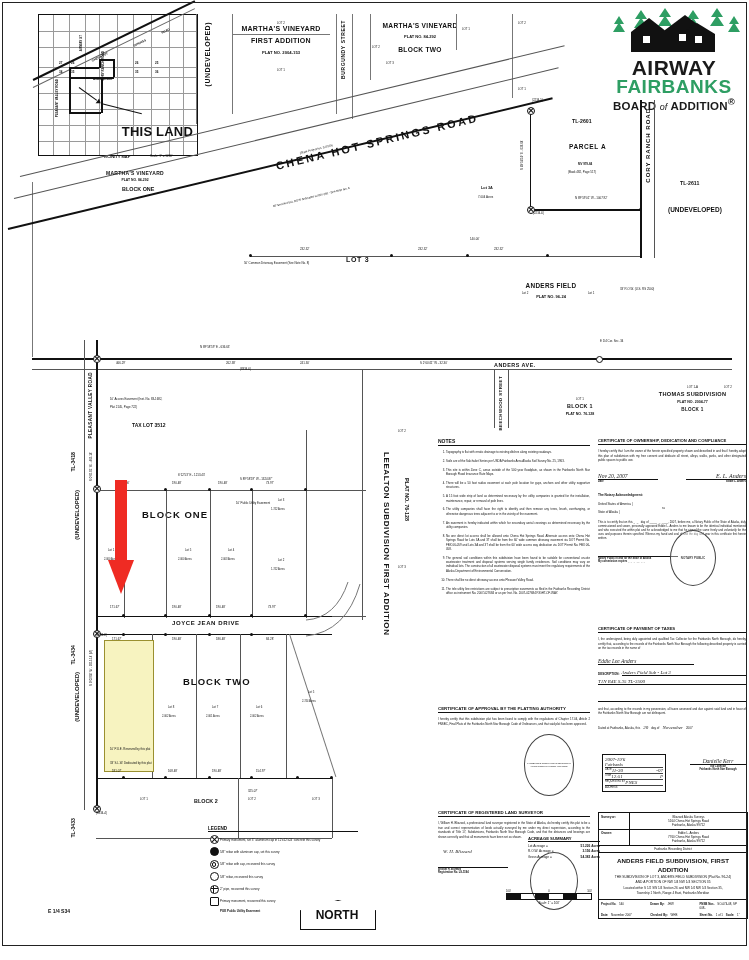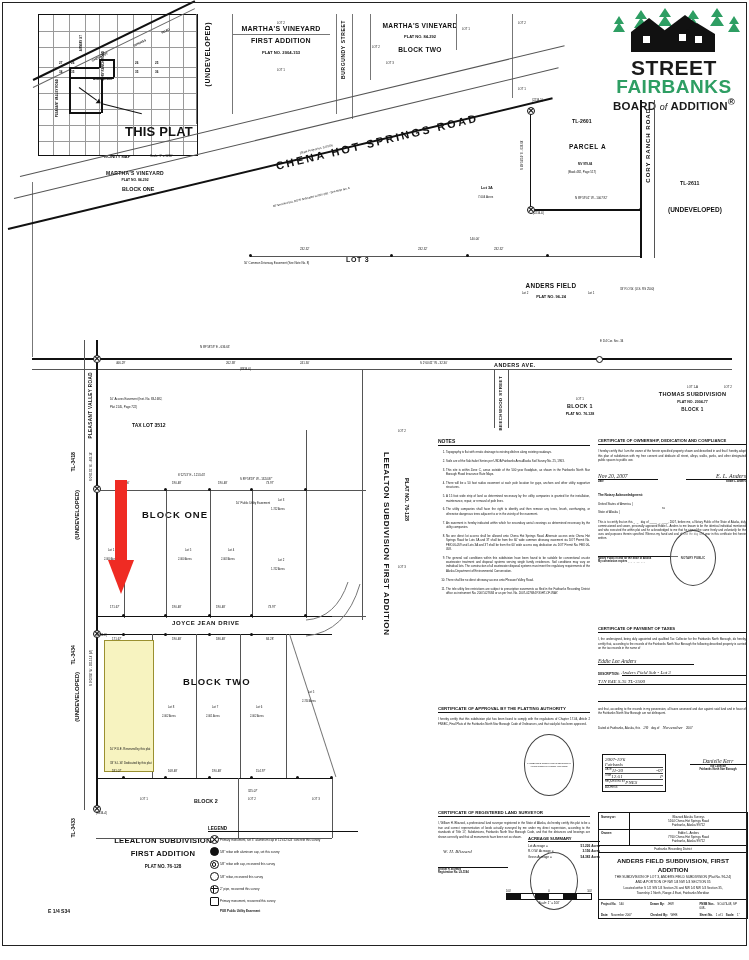--- a/index.html
+++ b/index.html
@@ -154,21 +154,21 @@
     <div class="ln" style="left:74px;top:44px;width:1.6px;height:18px;"></div>
     <div class="ln" style="left:30px;top:62px;width:45px;height:1.6px;"></div>
     <div class="ln" style="left:30px;top:52px;width:1.6px;height:10px;"></div>
     <div class="ln" style="left:30px;top:62px;width:1.6px;height:36px;"></div>
     <div class="ln" style="left:30px;top:97px;width:32px;height:1.6px;"></div>
     <div class="ln" style="left:62px;top:62px;width:1.6px;height:36px;"></div>
 
     <div class="abs" style="left:40px;top:72px;width:22px;height:1px;background:#111;transform:rotate(36deg);transform-origin:left center;"></div>
     <div class="abs" style="left:58px;top:84px;width:0;height:0;border-left:4px solid #111;border-top:3px solid transparent;border-bottom:3px solid transparent;transform:rotate(36deg);"></div>
     <div class="abs" style="left:62px;top:88px;width:42px;height:1px;background:#111;transform:rotate(14deg);transform-origin:left center;"></div>
-    <div id="this-plat">THIS PLAT</div>
+    <div id="this-plat">THIS LAND</div>
 
     <div class="vic-label" style="left:52px;top:40px;transform:rotate(-26deg);">CHENA HOT</div>
     <div class="vic-label" style="left:94px;top:26px;transform:rotate(-26deg);">SPRINGS</div>
     <div class="vic-label" style="left:122px;top:14px;transform:rotate(-26deg);">ROAD</div>
     <div class="vic-label vert" style="left:40px;top:20px;">AIRWAY ST</div>
     <div class="vic-label vert" style="left:62px;top:36px;">CORY RANCH ROAD</div>
     <div class="vic-label" style="left:54px;top:62px;">ANDERS AVE</div>
     <div class="vic-label vert" style="left:16px;top:64px;">PLEASANT VALLEY ROAD</div>
     <div class="vic-label" style="left:20px;top:46px;">27</div>
     <div class="vic-label" style="left:32px;top:46px;">26</div>
@@ -196,21 +196,21 @@
         <path d="M28 46 L28 26 L46 12 L64 26 L64 46 Z"></path>
         <path d="M62 46 L62 24 L82 9 L102 24 L102 46 Z"></path>
         <path d="M78 46 L78 28 L94 17 L112 28 L112 46 Z"></path>
       </g>
       <g fill="#fff">
         <rect x="40" y="30" width="7" height="7"></rect>
         <rect x="76" y="28" width="7" height="7"></rect>
         <rect x="92" y="30" width="7" height="7"></rect>
       </g>
     </svg>
-    <span class="l1">STREET</span>
+    <span class="l1">AIRWAY</span>
     <span class="l2">FAIRBANKS</span>
     <span class="l3"><span>BOARD</span> <em>of</em> <span>ADDITION</span><sup>®</sup></span>
   </div>
 
   <div class="abs vert bold" style="left:204px;top:22px;font-size:7px;letter-spacing:.5px;">(UNDEVELOPED)</div>
 
   <div class="abs ctr" style="left:232px;top:22px;width:98px;">
     <div class="xtiny">LOT 2</div>
     <div class="plat-title" style="font-size:7px;">MARTHA'S  VINEYARD</div>
     <div class="plat-title" style="font-size:7px;margin-top:5px;">FIRST ADDITION</div>
@@ -393,25 +393,20 @@
   <div class="abs xtiny" style="left:110px;top:398px;">10' Access Easement (Inst. No. 83-1682,</div>
   <div class="abs xtiny" style="left:110px;top:406px;">Plat 2145, Page 722)</div>
   <div class="abs xtiny" style="left:244px;top:262px;">50' Common Driveway Easement (See Note No. 8)</div>
   <div class="abs xtiny" style="left:272px;top:196px;transform:rotate(-13.5deg);">60' Servient Est. ROW dedicated w/ this plat - See Note No. 8</div>
 
   <div class="abs vertd bold" style="left:382px;top:452px;font-size:8px;letter-spacing:.6px;">LEEALTON SUBDIVISION FIRST ADDITION</div>
   <div class="abs vertd bold" style="left:404px;top:478px;font-size:5.4px;">PLAT NO. 76-128</div>
   <div class="abs xtiny" style="left:398px;top:430px;">LOT 2</div>
   <div class="abs xtiny" style="left:398px;top:566px;">LOT 3</div>
 
-  <div class="abs ctr" style="left:98px;top:836px;width:130px;">
-    <div class="plat-title" style="font-size:7.6px;">LEEALTON SUBDIVISION</div>
-    <div class="plat-title" style="font-size:7.6px;margin-top:4px;">FIRST ADDITION</div>
-    <div class="bold" style="font-size:4.6px;margin-top:6px;">PLAT NO. 76-128</div>
-  </div>
   <div class="abs bold" style="left:194px;top:798px;font-size:5.4px;">BLOCK 2</div>
   <div class="abs xtiny" style="left:140px;top:798px;">LOT 1</div>
   <div class="abs xtiny" style="left:248px;top:798px;">LOT 2</div>
   <div class="abs xtiny" style="left:312px;top:798px;">LOT 3</div>
   <div class="abs bold" style="left:48px;top:908px;font-size:5px;">E 1/4 S34</div>
   <div class="hair" style="left:96px;top:838px;width:236px;height:1px;"></div>
   <div class="hair" style="left:238px;top:778px;width:1px;height:60px;"></div>
   <div class="hair" style="left:332px;top:778px;width:1px;height:60px;"></div>
   <div class="abs xtiny" style="left:248px;top:790px;">325.07'</div>
 
@@ -630,20 +625,24 @@
     <div class="row">
         <span>R.O.W. Acreage =</span>
         <b>3.156 Acres</b>
       </div>
     <div class="row">
         <span>Gross Acreage =</span>
         <b>54.382 Acres</b>
       </div>
   </div>
 
+  <div class="abs" id="north">
+    <div class="house"></div>
+    <div class="nlabel">NORTH</div>
+  </div>
 
   <div class="abs" id="barscale">
     <div class="ticks">
       <span>100'</span>
       <span>0</span>
       <span>100'</span>
     </div>
     <div class="bar">
         <i></i>
         <i></i>

